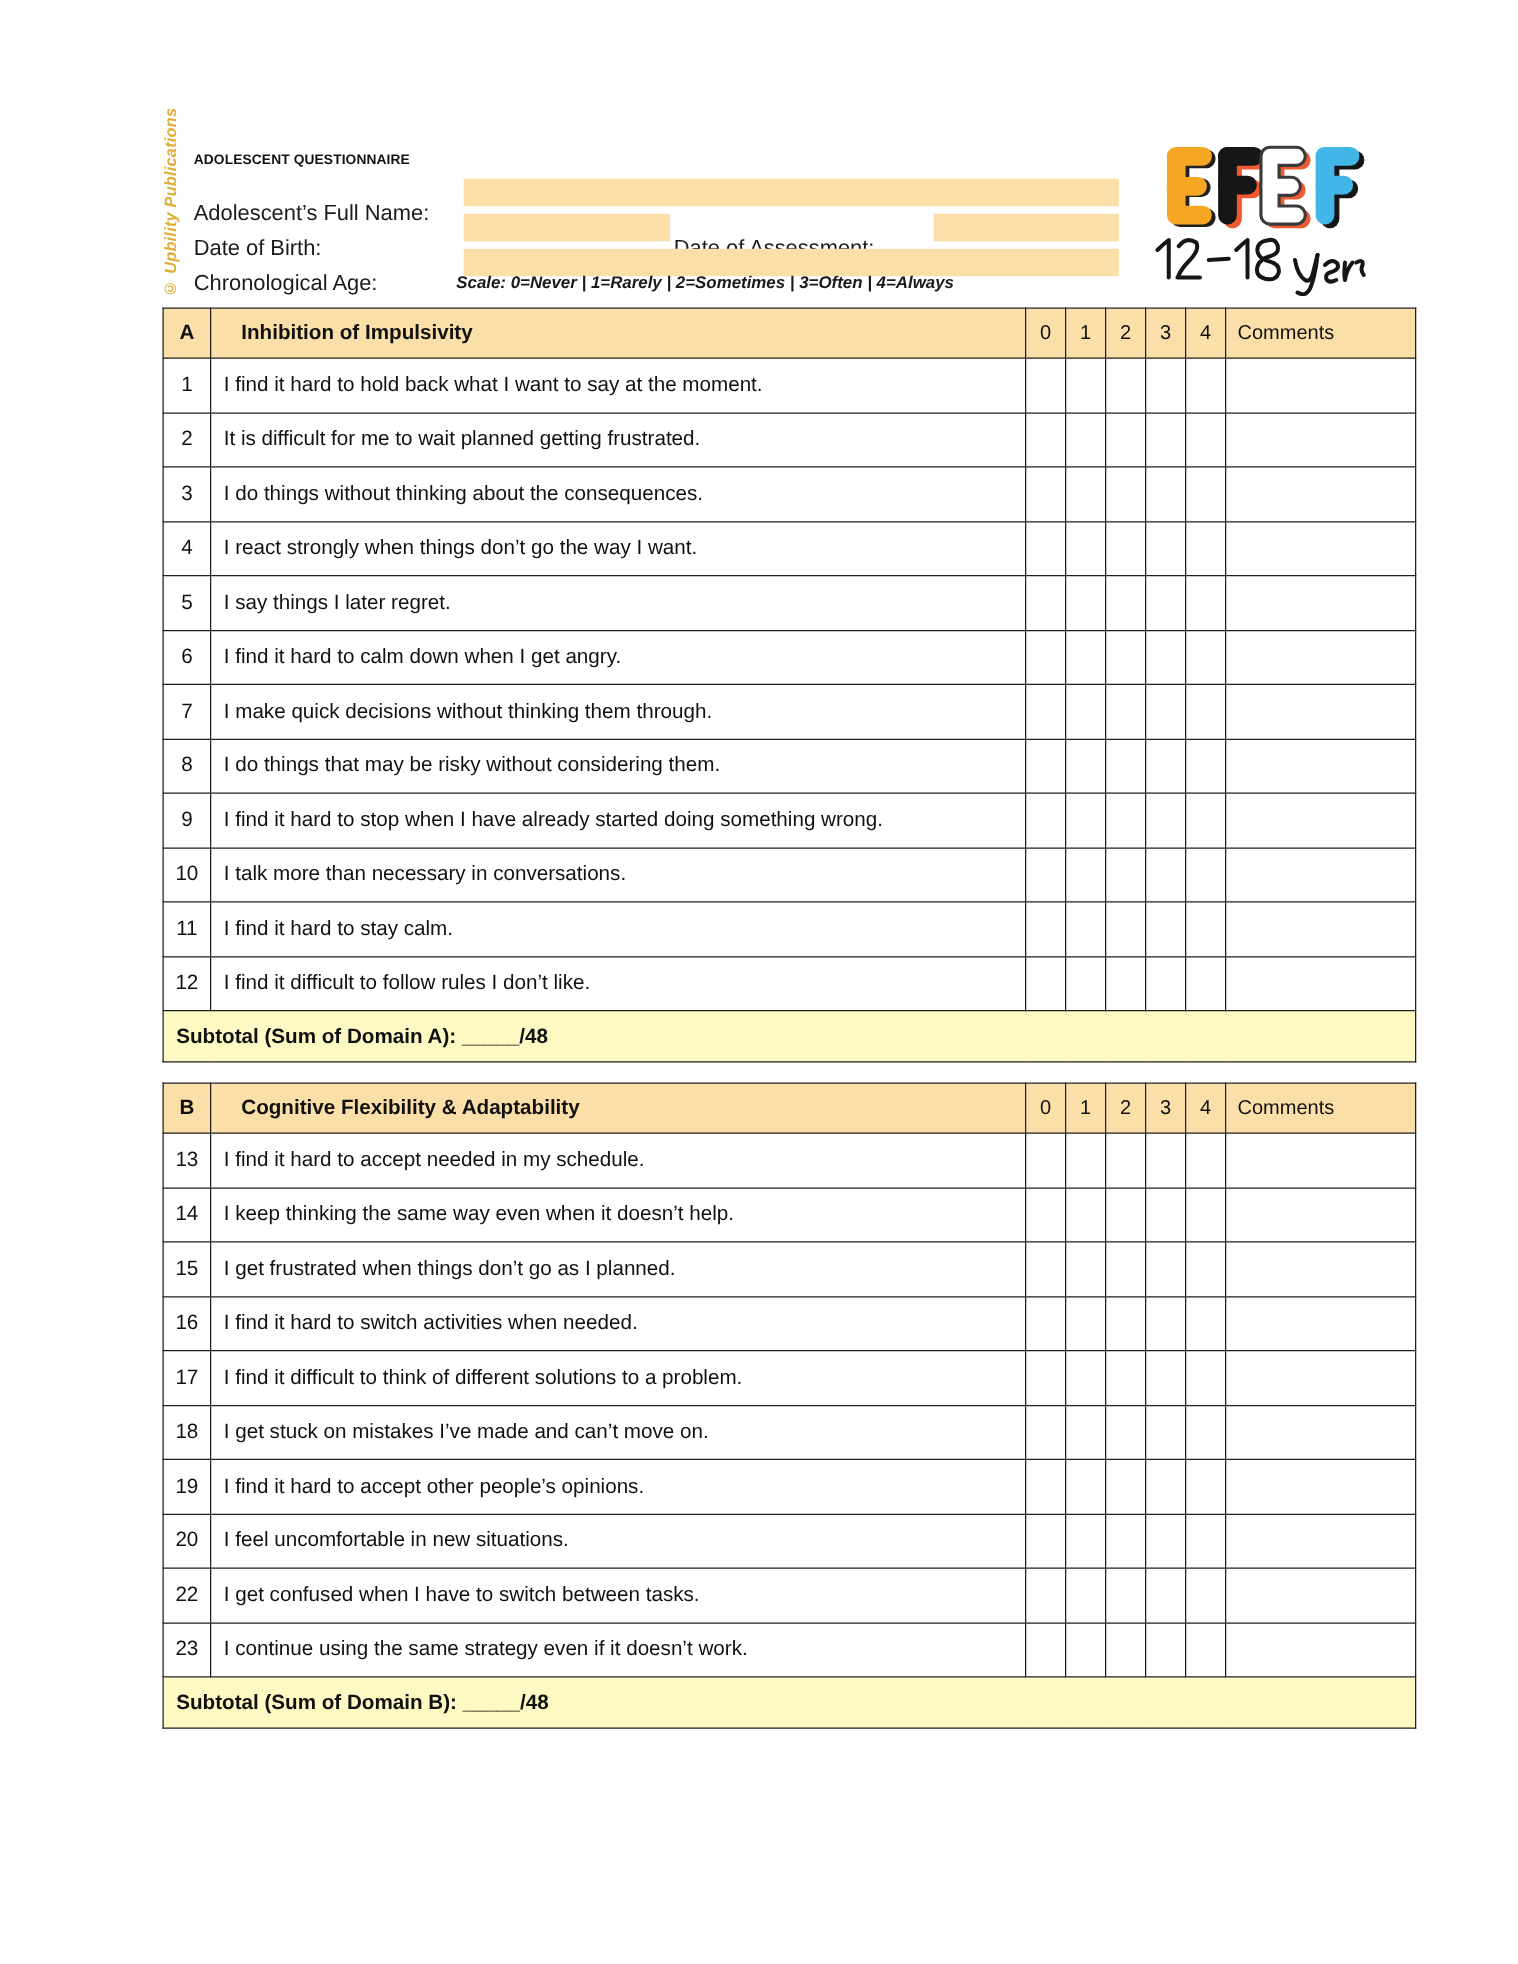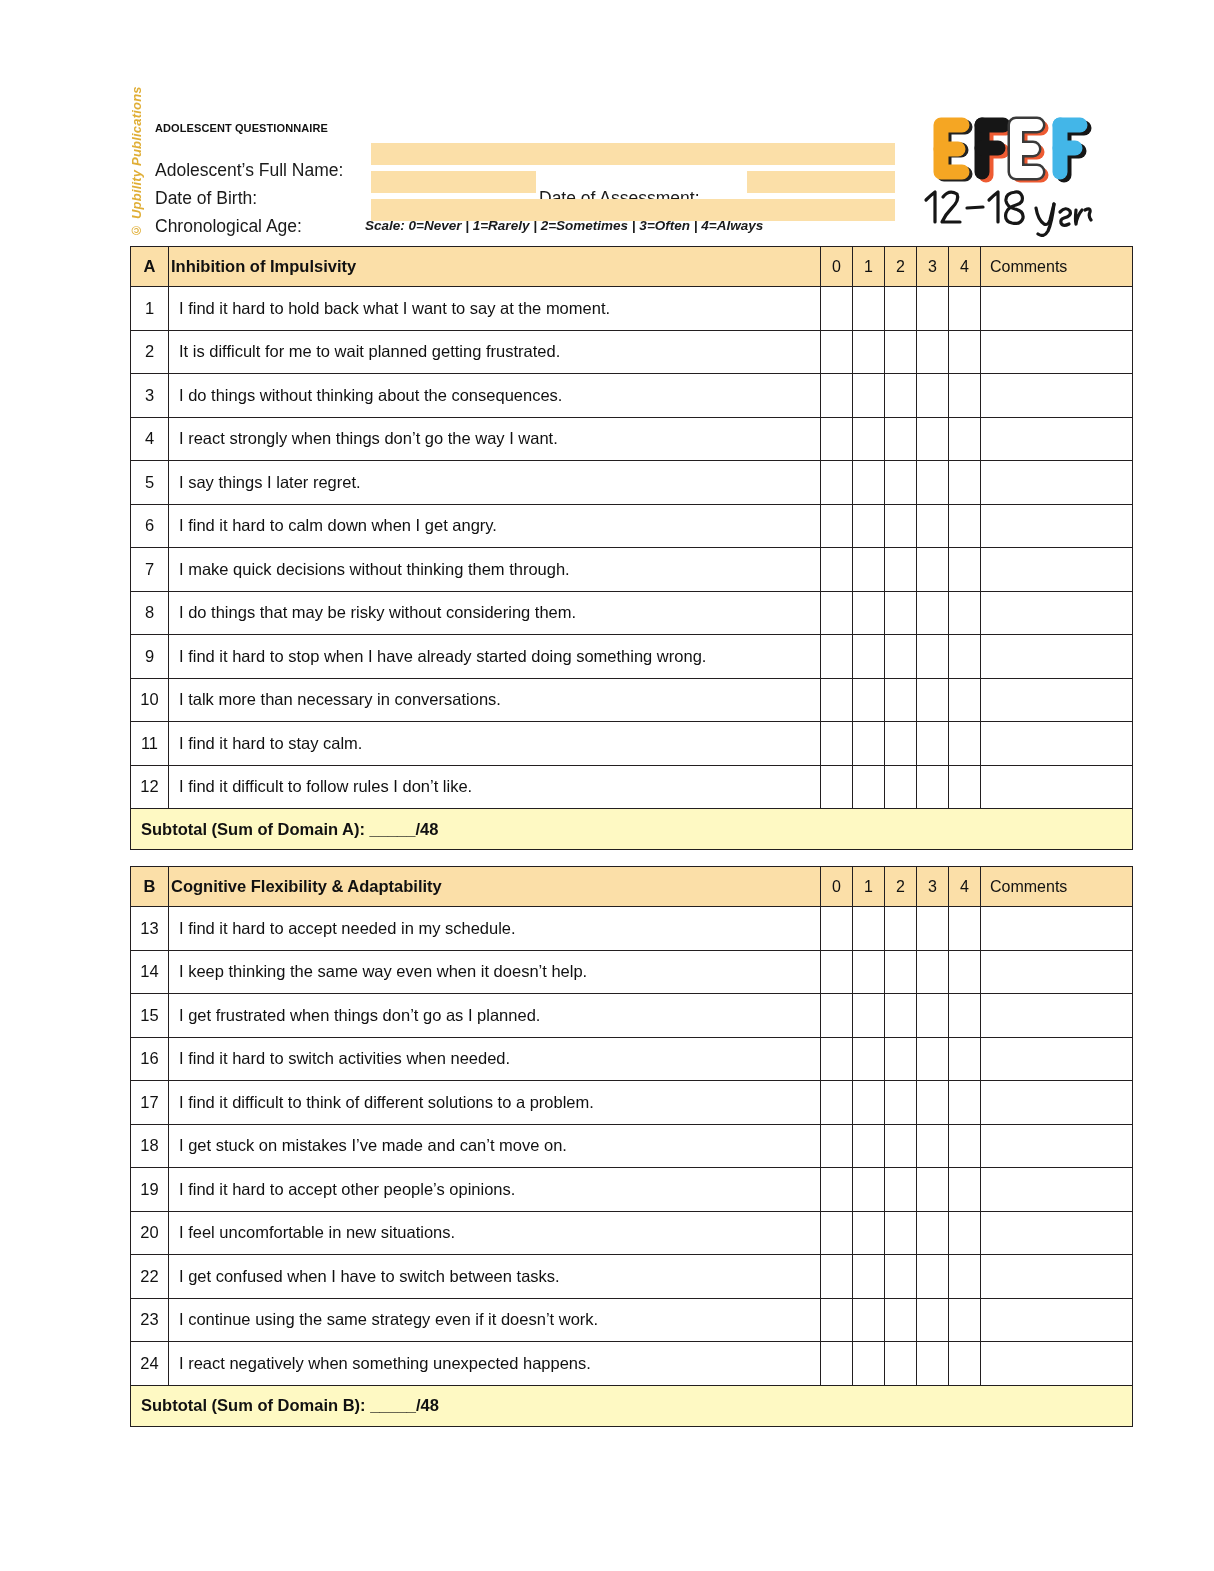--- a/index.html
+++ b/index.html
@@ -96,21 +96,21 @@
   }
   
   .hdr td {
     background: #fbdfa8;
     height: 40px;
     font-weight: bold;
     color: #111;
     font-size: 16.5px;
   }
   .hdr .c-letter { text-align: center; }
-  .hdr .c-text   { padding-left: 2px; }
+  .hdr .c-text   { padding-left: 24px; }
   .hdr .c-rate   { text-align: center; font-weight: normal; font-size: 16px; }
   .hdr .c-comments { padding-left: 9px; font-weight: normal; font-size: 16px; }
   
   .item td { height: 43.5px; background: #ffffff; }
   .item .c-num {
     text-align: center;
     font-size: 16.5px;
     color: #111;
   }
   .item .c-text {
@@ -501,29 +501,19 @@
       <tr class="item">
         <td class="c-num">23</td>
         <td class="c-text">I continue using the same strategy even if it doesn’t work.</td>
         <td></td>
           <td></td>
           <td></td>
           <td></td>
           <td></td>
         <td></td>
       </tr>
-      <tr class="item">
-        <td class="c-num">24</td>
-        <td class="c-text">I react negatively when something unexpected happens.</td>
-        <td></td>
-          <td></td>
-          <td></td>
-          <td></td>
-          <td></td>
-        <td></td>
-      </tr>
       <tr class="subtotal">
         <td colspan="8">Subtotal (Sum of Domain B): _____/48</td>
       </tr>
     </tbody>
   </table>
 
 </div>
 
 </body></html>

